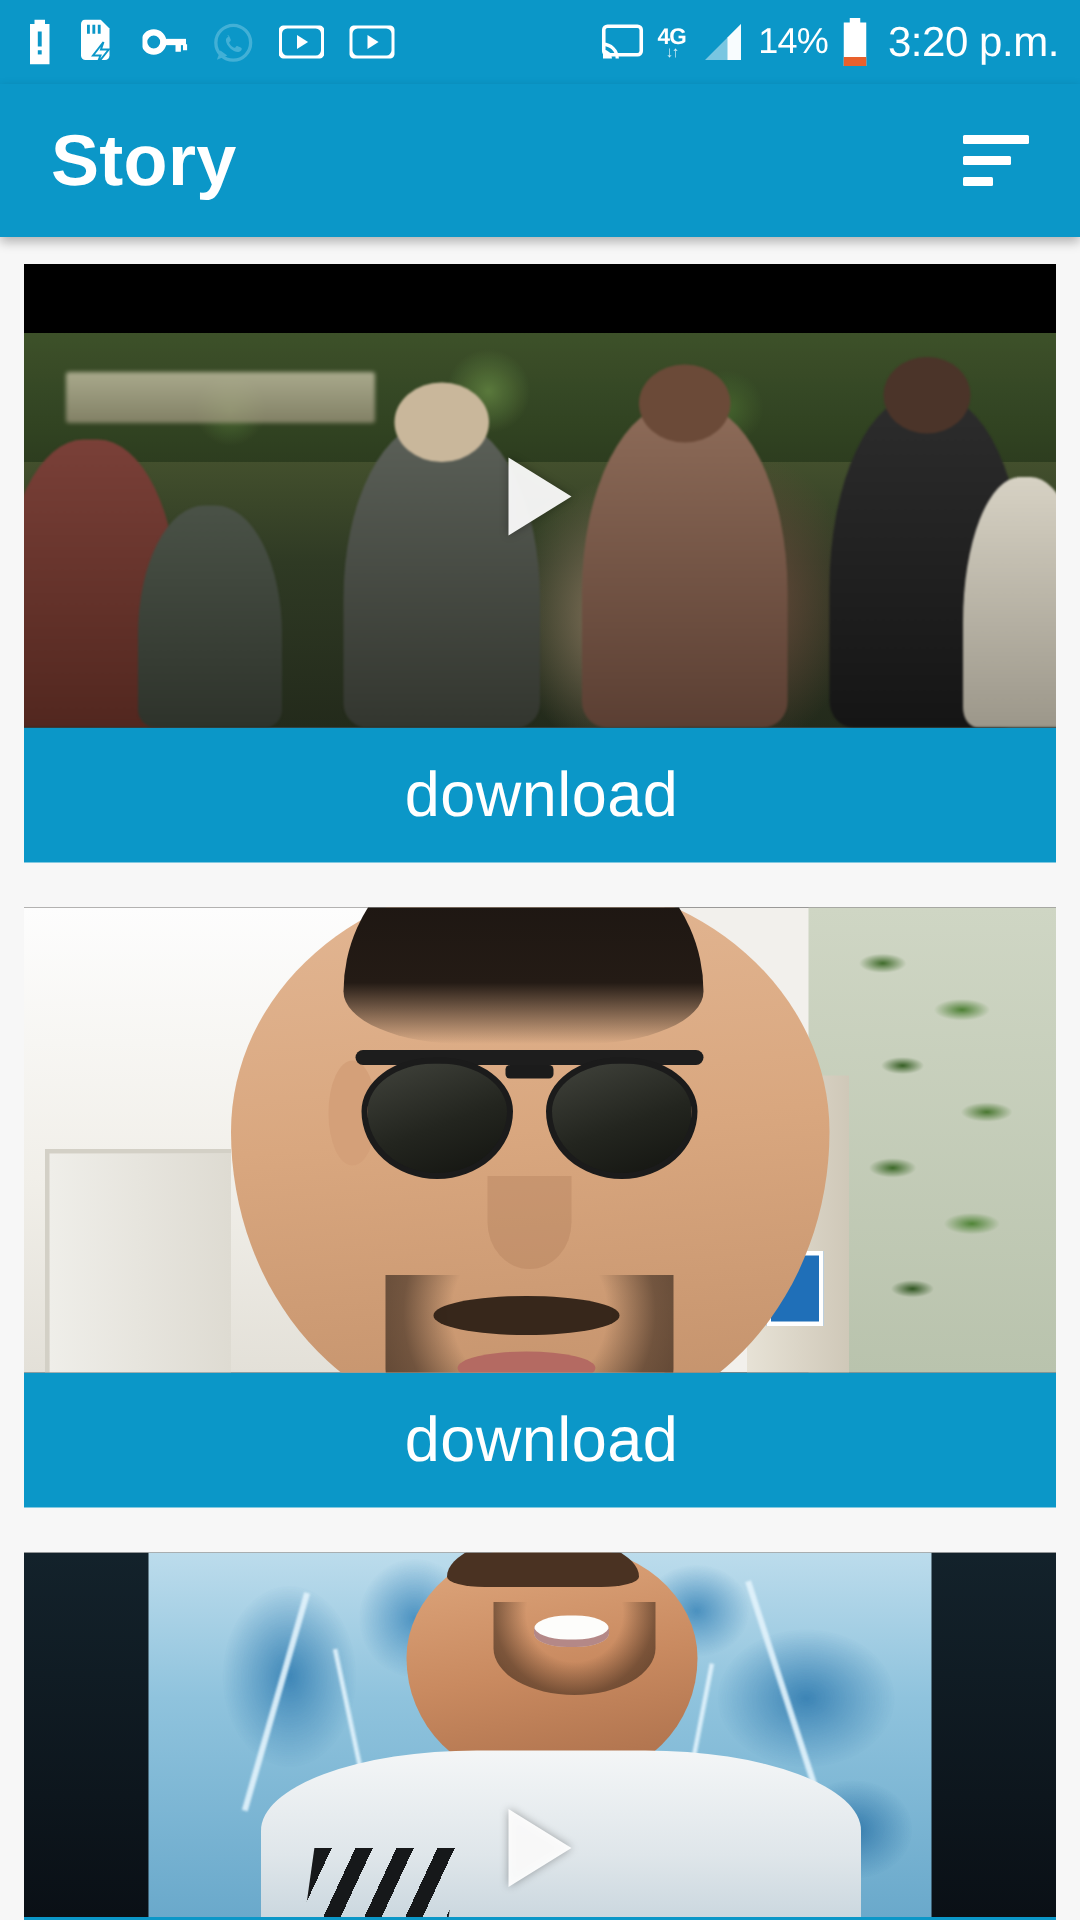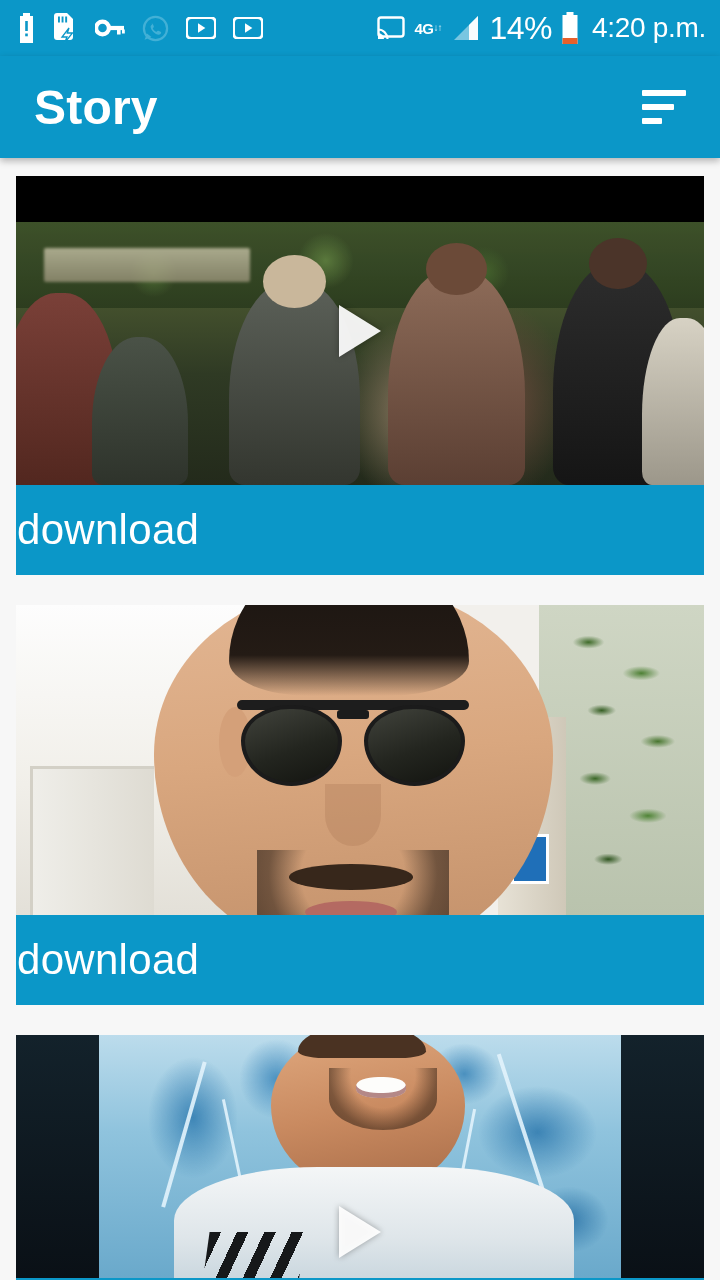--- a/index.html
+++ b/index.html
@@ -18,26 +18,26 @@
     display:flex; align-items:center;
     padding:0 14px 0 18px;
   }
   .status-left{ display:flex; align-items:center; gap:17px; }
   .status-right{ margin-left:auto; display:flex; align-items:center; gap:9px; }
   .sicon{ display:block; }
   .sicon svg{ display:block; }
   .dim{ opacity:.42; }
   .net-4g{
     color:#fff; font-size:15px; font-weight:700; line-height:1;
-    display:flex; flex-direction:row; align-items:center;
+    display:flex; flex-direction:column; align-items:center;
   }
   .net-4g .lbl{ letter-spacing:-0.5px; }
   .net-4g .arrows{ font-size:10px; line-height:8px; opacity:.85; letter-spacing:-1px; }
   .batt-pct{
-    color:#fff; font-size:32px; font-weight:400; line-height:1;
+    color:#fff; font-size:24px; font-weight:400; line-height:1;
     letter-spacing:-0.5px;
   }
   .clock{
     color:#fff; font-size:28px; font-weight:400; line-height:1;
     letter-spacing:-0.3px; margin-left:4px;
   }
 
   
   .app-bar{
     position:relative;
@@ -91,21 +91,21 @@
     border-left:42px solid rgba(255,255,255,.93);
     border-top:26px solid transparent;
     border-bottom:26px solid transparent;
     filter:drop-shadow(0 0 3px rgba(0,0,0,.35));
   }
   .play-badge.lower{ top:auto; bottom:20px; transform:translateX(-50%); }
 
   .dl-bar{
     width:100%; height:90px;
     background:#0b97c8;
-    display:flex; align-items:center; justify-content:flex-start;
+    display:flex; align-items:center; justify-content:center;
     padding-right:0;
   }
   .dl-label{
     color:#fff; font-size:42px; font-weight:400; letter-spacing:.3px;
     transform:translateX(1px);
   }
 
   
   .art{ position:absolute; inset:0; }
 
@@ -379,21 +379,21 @@
     <span class="batt-pct">14%</span>
 
     <span class="sicon">
       <svg width="18" height="32" viewBox="0 0 18 32">
         <rect x="5.5" y="0" width="7" height="3.5" fill="#fff"></rect>
         <rect x="1.5" y="3" width="15" height="29" fill="#fff"></rect>
         <rect x="1.5" y="26" width="15" height="6" fill="#e8602c"></rect>
       </svg>
     </span>
 
-    <span class="clock">4:20 p.m.</span>
+    <span class="clock">3:20 p.m.</span>
   </div>
 </div>
 
 <div class="app-bar">
   <div class="app-title">Story</div>
   <div class="sort-btn">
     <i></i>
     <i></i>
     <i></i>
   </div>

